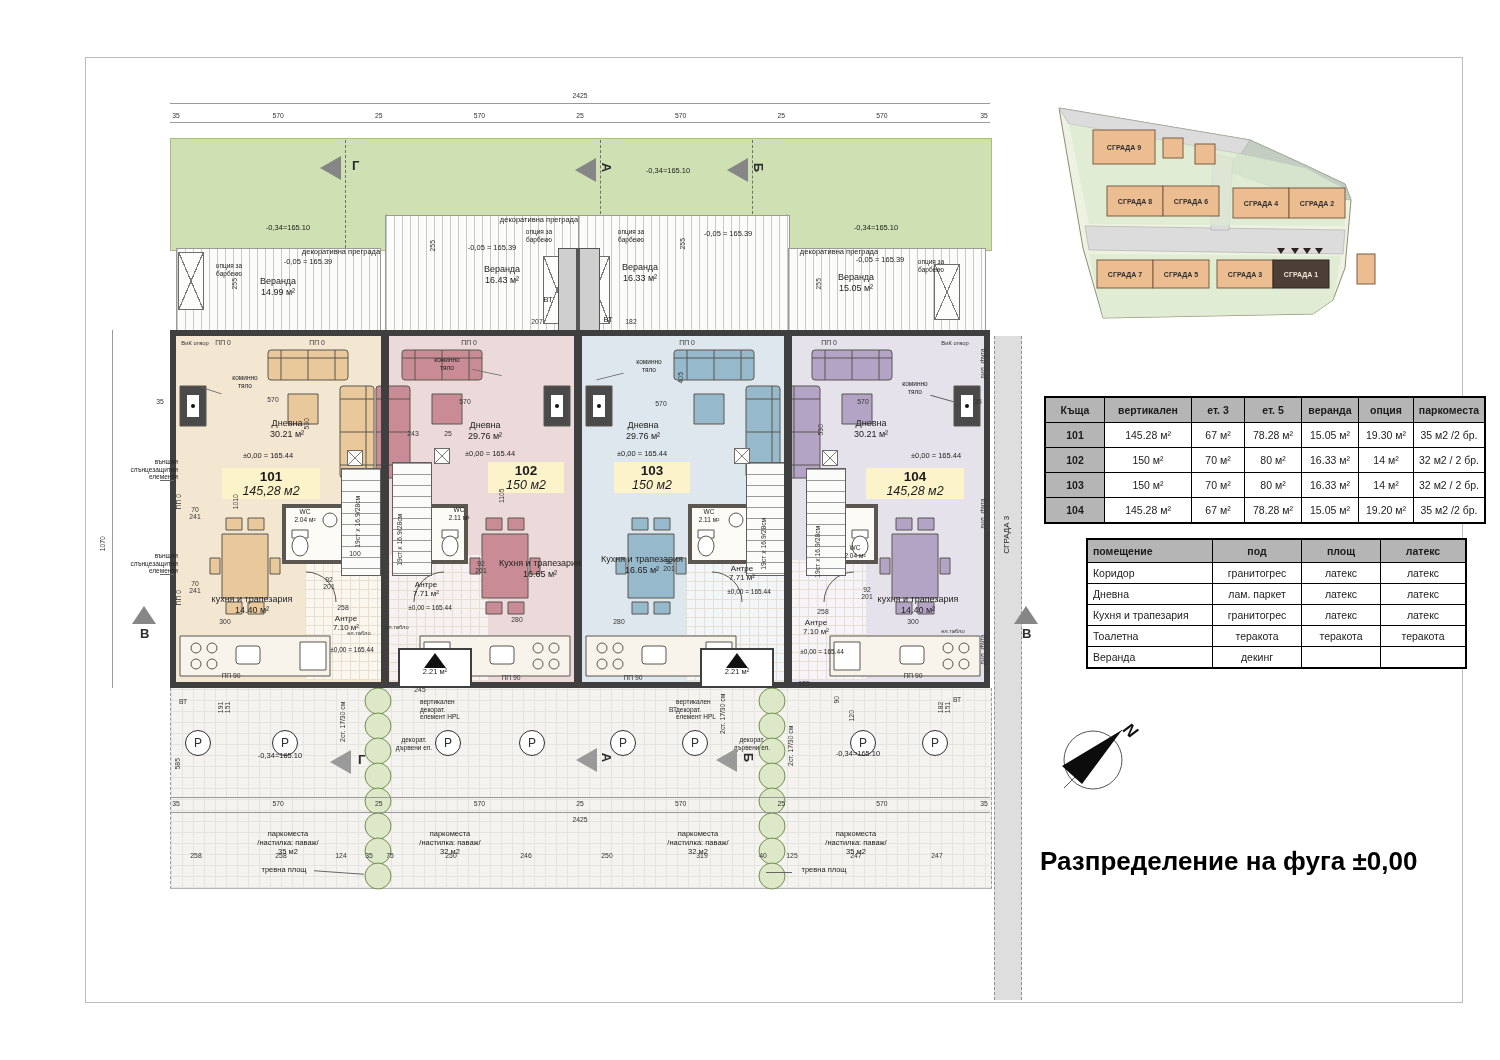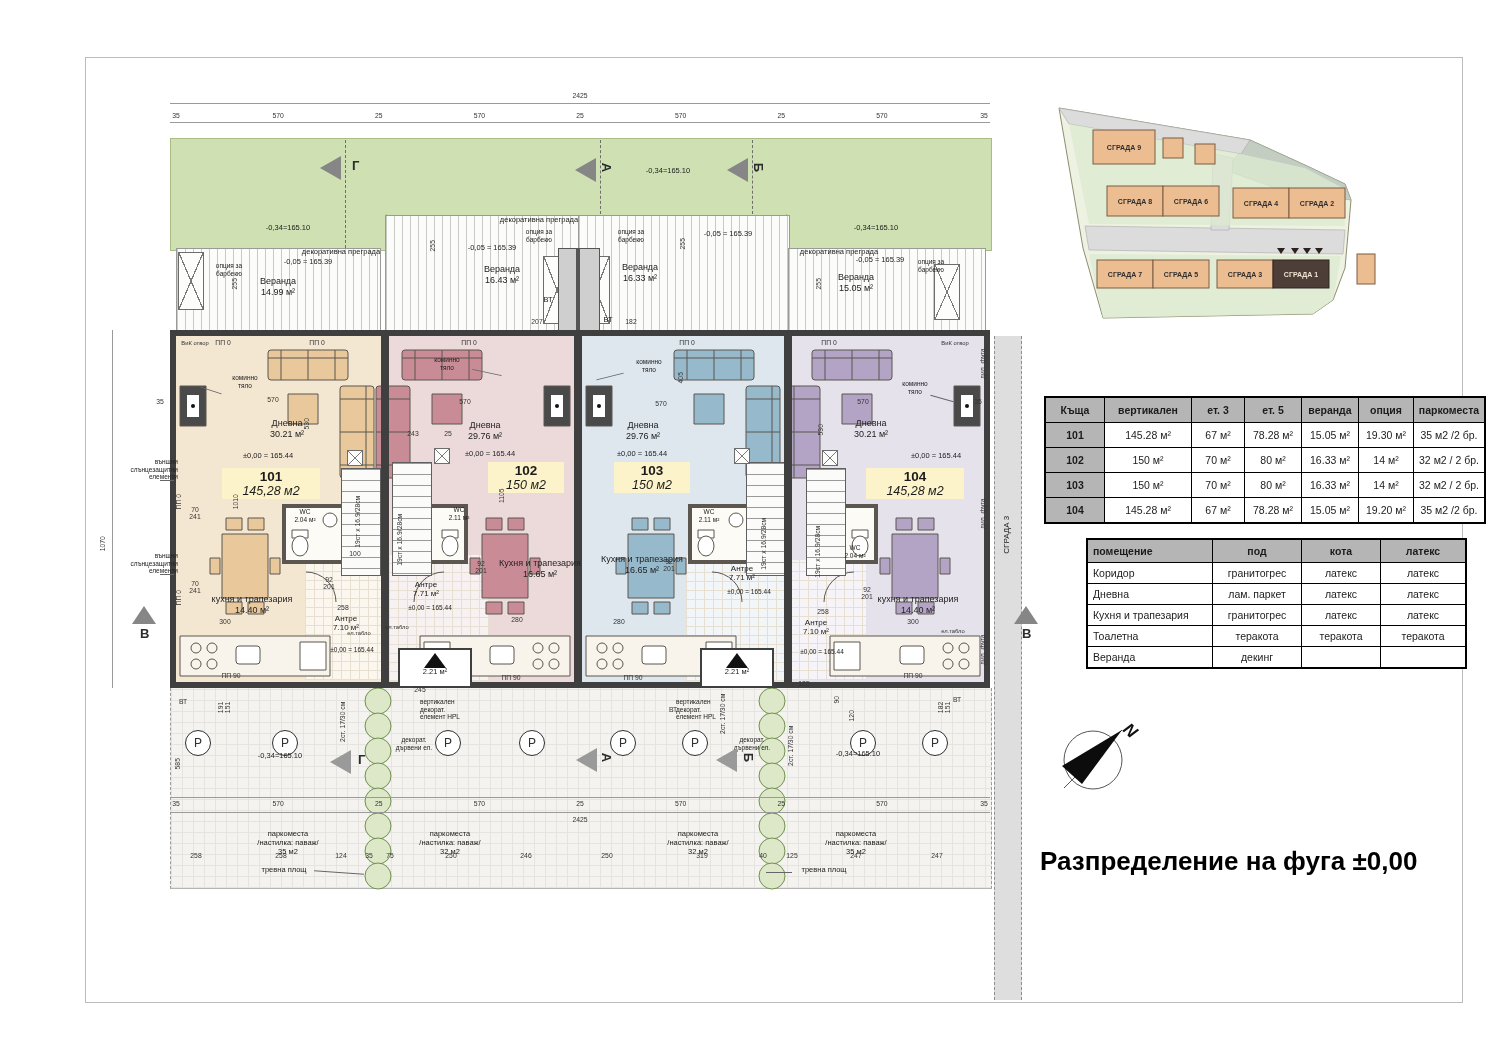--- a/index.html
+++ b/index.html
@@ -617,21 +617,21 @@
       <td>35 м2 /2 бр.</td>
     </tr>
   </tbody>
     </table>
 
   <table class="abs dtab" style="left:1086px;top:538px;width:348px;">
     <tbody>
         <tr class="hd">
       <td class="lft" style="width:116px;height:22px;">помещение</td>
       <td style="width:82px;">под</td>
-      <td style="width:72px;">кота</td>
+      <td style="width:72px;">площ</td>
       <td style="width:78px;">латекс</td>
     </tr>
     <tr>
       <td class="lft" style="height:20px;">Коридор</td>
       <td>гранитогрес</td>
       <td>латекс</td>
       <td>латекс</td>
     </tr>
     <tr>
       <td class="lft" style="height:20px;">Дневна</td>

